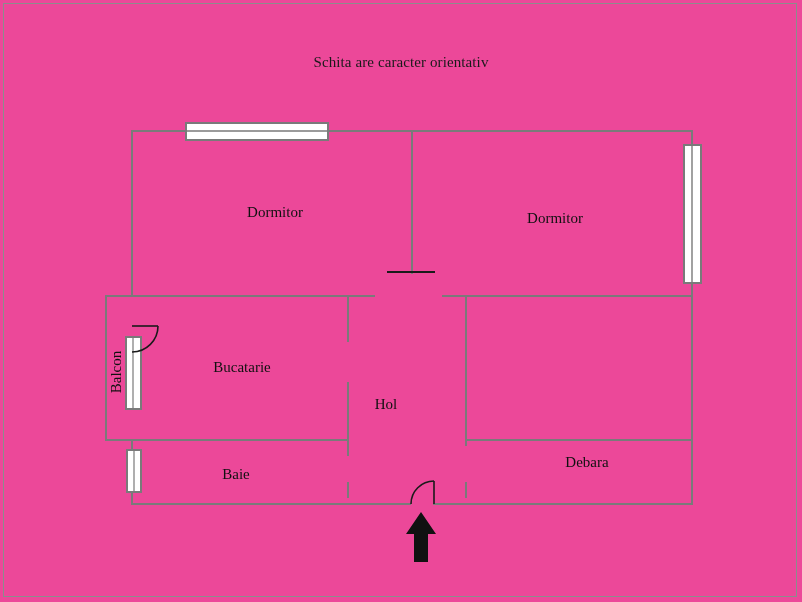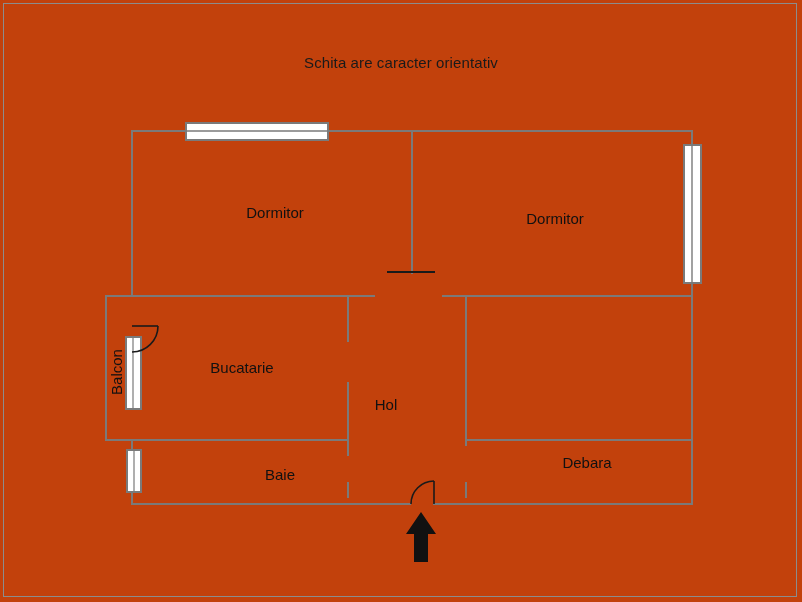--- a/index.html
+++ b/index.html
@@ -7,22 +7,23 @@
     padding: 0;
     background: #ffffff;
   }
   body {
     font-family: "Liberation Sans", sans-serif;
   }
   #page {
     position: relative;
     width: 802px;
     height: 602px;
-    background: #c2410c;
+    background: #ec4899;
     overflow: hidden;
+    font-family: Liberation Serif, serif;
   }
   #frame {
     position: absolute;
     left: 3px;
     top: 3px;
     width: 794px;
     height: 594px;
     border: 1px solid #8c8c8c;
     box-sizing: border-box;
   }
@@ -140,19 +141,19 @@
   </svg>
 
   <div class="room-label" style="left:275px; top:212px; transform:translate(-50%,-50%);">Dormitor</div>
 
   <div class="room-label" style="left:555px; top:218px; transform:translate(-50%,-50%);">Dormitor</div>
 
   <div class="room-label vertical" style="left:116px; top:372px; transform-origin:center; transform:translate(-50%,-50%) rotate(180deg);">Balcon</div>
 
   <div class="room-label" style="left:242px; top:367px; transform:translate(-50%,-50%);text-align:right;">Bucatarie</div>
 
-  <div class="room-label" style="left:236px; top:474px; transform:translate(-50%,-50%);margin-left:44px;">Baie</div>
+  <div class="room-label" style="left:236px; top:474px; transform:translate(-50%,-50%);">Baie</div>
 
   <div class="room-label" style="left:386px; top:404px; transform:translate(-50%,-50%);">Hol</div>
 
   <div class="room-label" style="left:587px; top:462px; transform:translate(-50%,-50%);">Debara</div>
 
 </div>
 
 </body></html>

